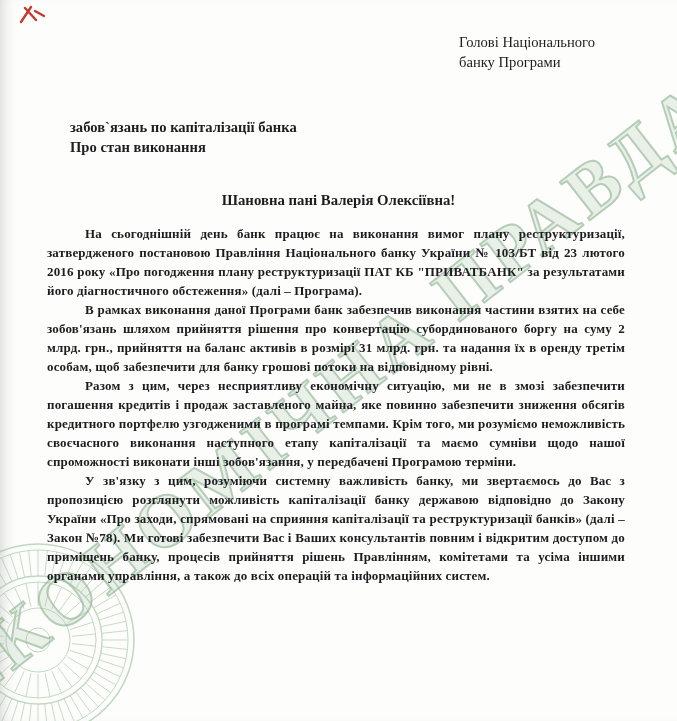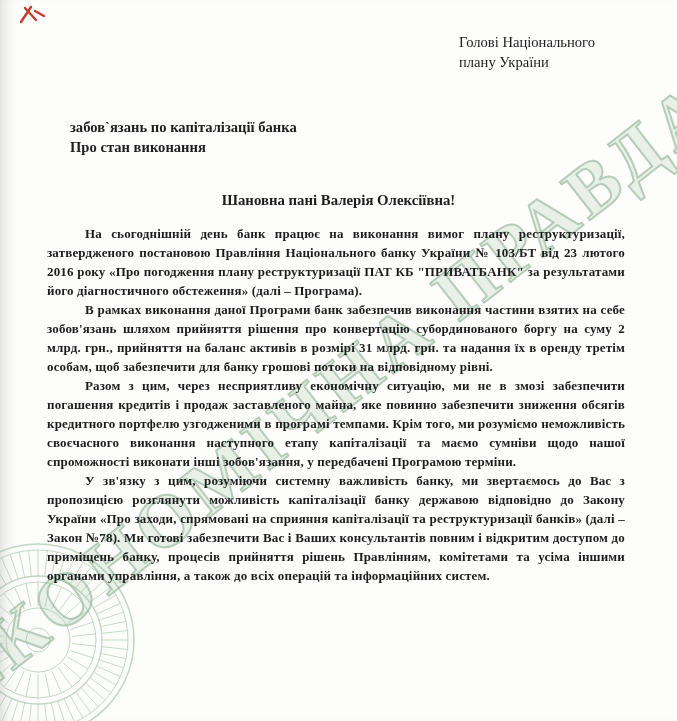--- a/index.html
+++ b/index.html
@@ -163,21 +163,21 @@
         <line x1="133.8" y1="96.4" x2="157.7" y2="93.9" stroke-width="0.9"></line>
       </g>
   </svg>
 
   <svg class="red-mark" width="34" height="26" viewBox="0 0 34 26">
     <path d="M5 20 L15 5 M9 6 L20 18 M19 9 L28 14"></path>
   </svg>
 
   <div class="recipient">
     <div>Голові Національного</div>
-    <div>плану України</div>
+    <div>банку Програми</div>
   </div>
 
   <div class="subject">
     <div>забов`язань по капіталізації банка</div>
     <div>Про стан виконання</div>
   </div>
 
   <div class="salutation">Шановна пані Валерія Олексіївна!</div>
 
   <div class="body-text">

